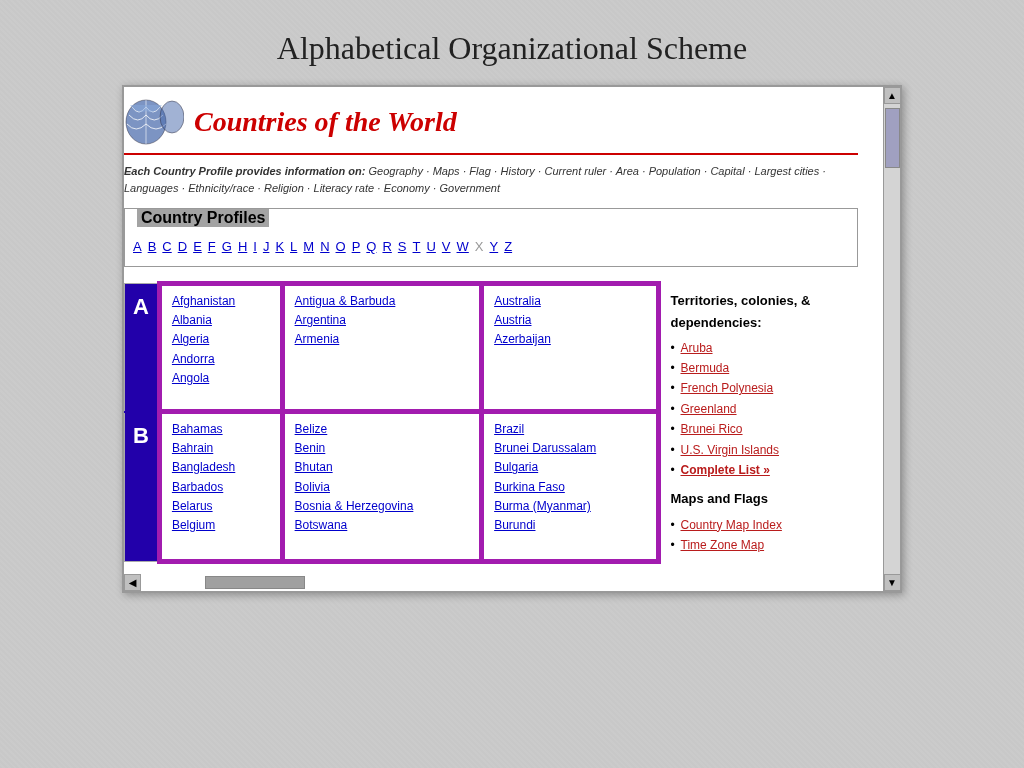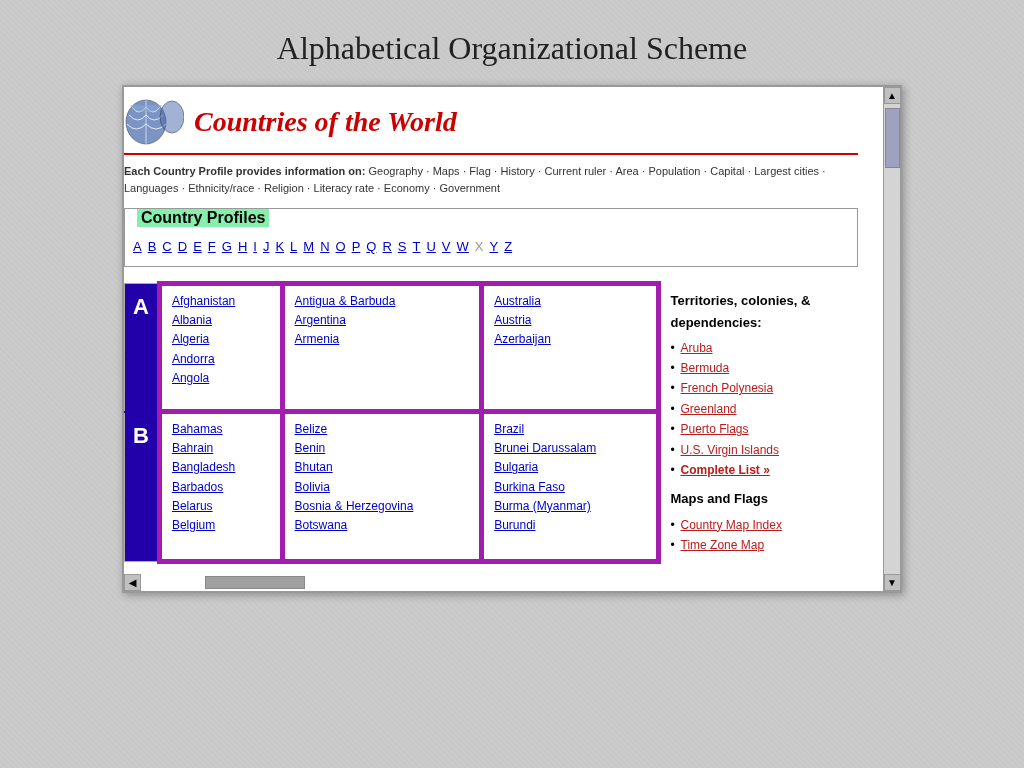--- a/index.html
+++ b/index.html
@@ -93,36 +93,37 @@
       color: #cc0000;
       font-style: italic;
       font-weight: bold;
     }
 
     .site-description {
       font-size: 11px;
       color: #333;
       line-height: 1.5;
       margin-bottom: 12px;
+      font-style: italic;
     }
 
     .site-description strong {
       font-weight: bold;
     }
 
     .country-profiles-section {
       border: 1px solid #999;
       padding: 8px;
       margin-bottom: 14px;
     }
 
     .country-profiles-title {
       font-size: 16px;
       font-weight: bold;
-      background: #86efac;
+      background: #a3a3a3;
       display: inline-block;
       padding: 0 4px;
       margin-top: -16px;
       margin-left: 4px;
       position: relative;
       top: -8px;
     }
 
     .alpha-nav {
       display: flex;
@@ -372,21 +373,21 @@
               <a href="#">Austria</a>
               <a href="#">Azerbaijan</a>
             </td>
             <td class="sidebar-col" rowspan="2">
               <div class="section-title">Territories, colonies, &amp; dependencies:</div>
               <ul>
                 <li><a href="#">Aruba</a></li>
                 <li><a href="#">Bermuda</a></li>
                 <li><a href="#">French Polynesia</a></li>
                 <li><a href="#">Greenland</a></li>
-                <li><a href="#">Puerto Flags</a></li>
+                <li><a href="#">Brunei Rico</a></li>
                 <li><a href="#">U.S. Virgin Islands</a></li>
                 <li><a class="complete-list" href="#">Complete List »</a></li>
               </ul>
               <div class="maps-title">Maps and Flags</div>
               <ul>
                 <li><a href="#">Country Map Index</a></li>
                 <li><a href="#">Time Zone Map</a></li>
               </ul>
             </td>
           </tr>

